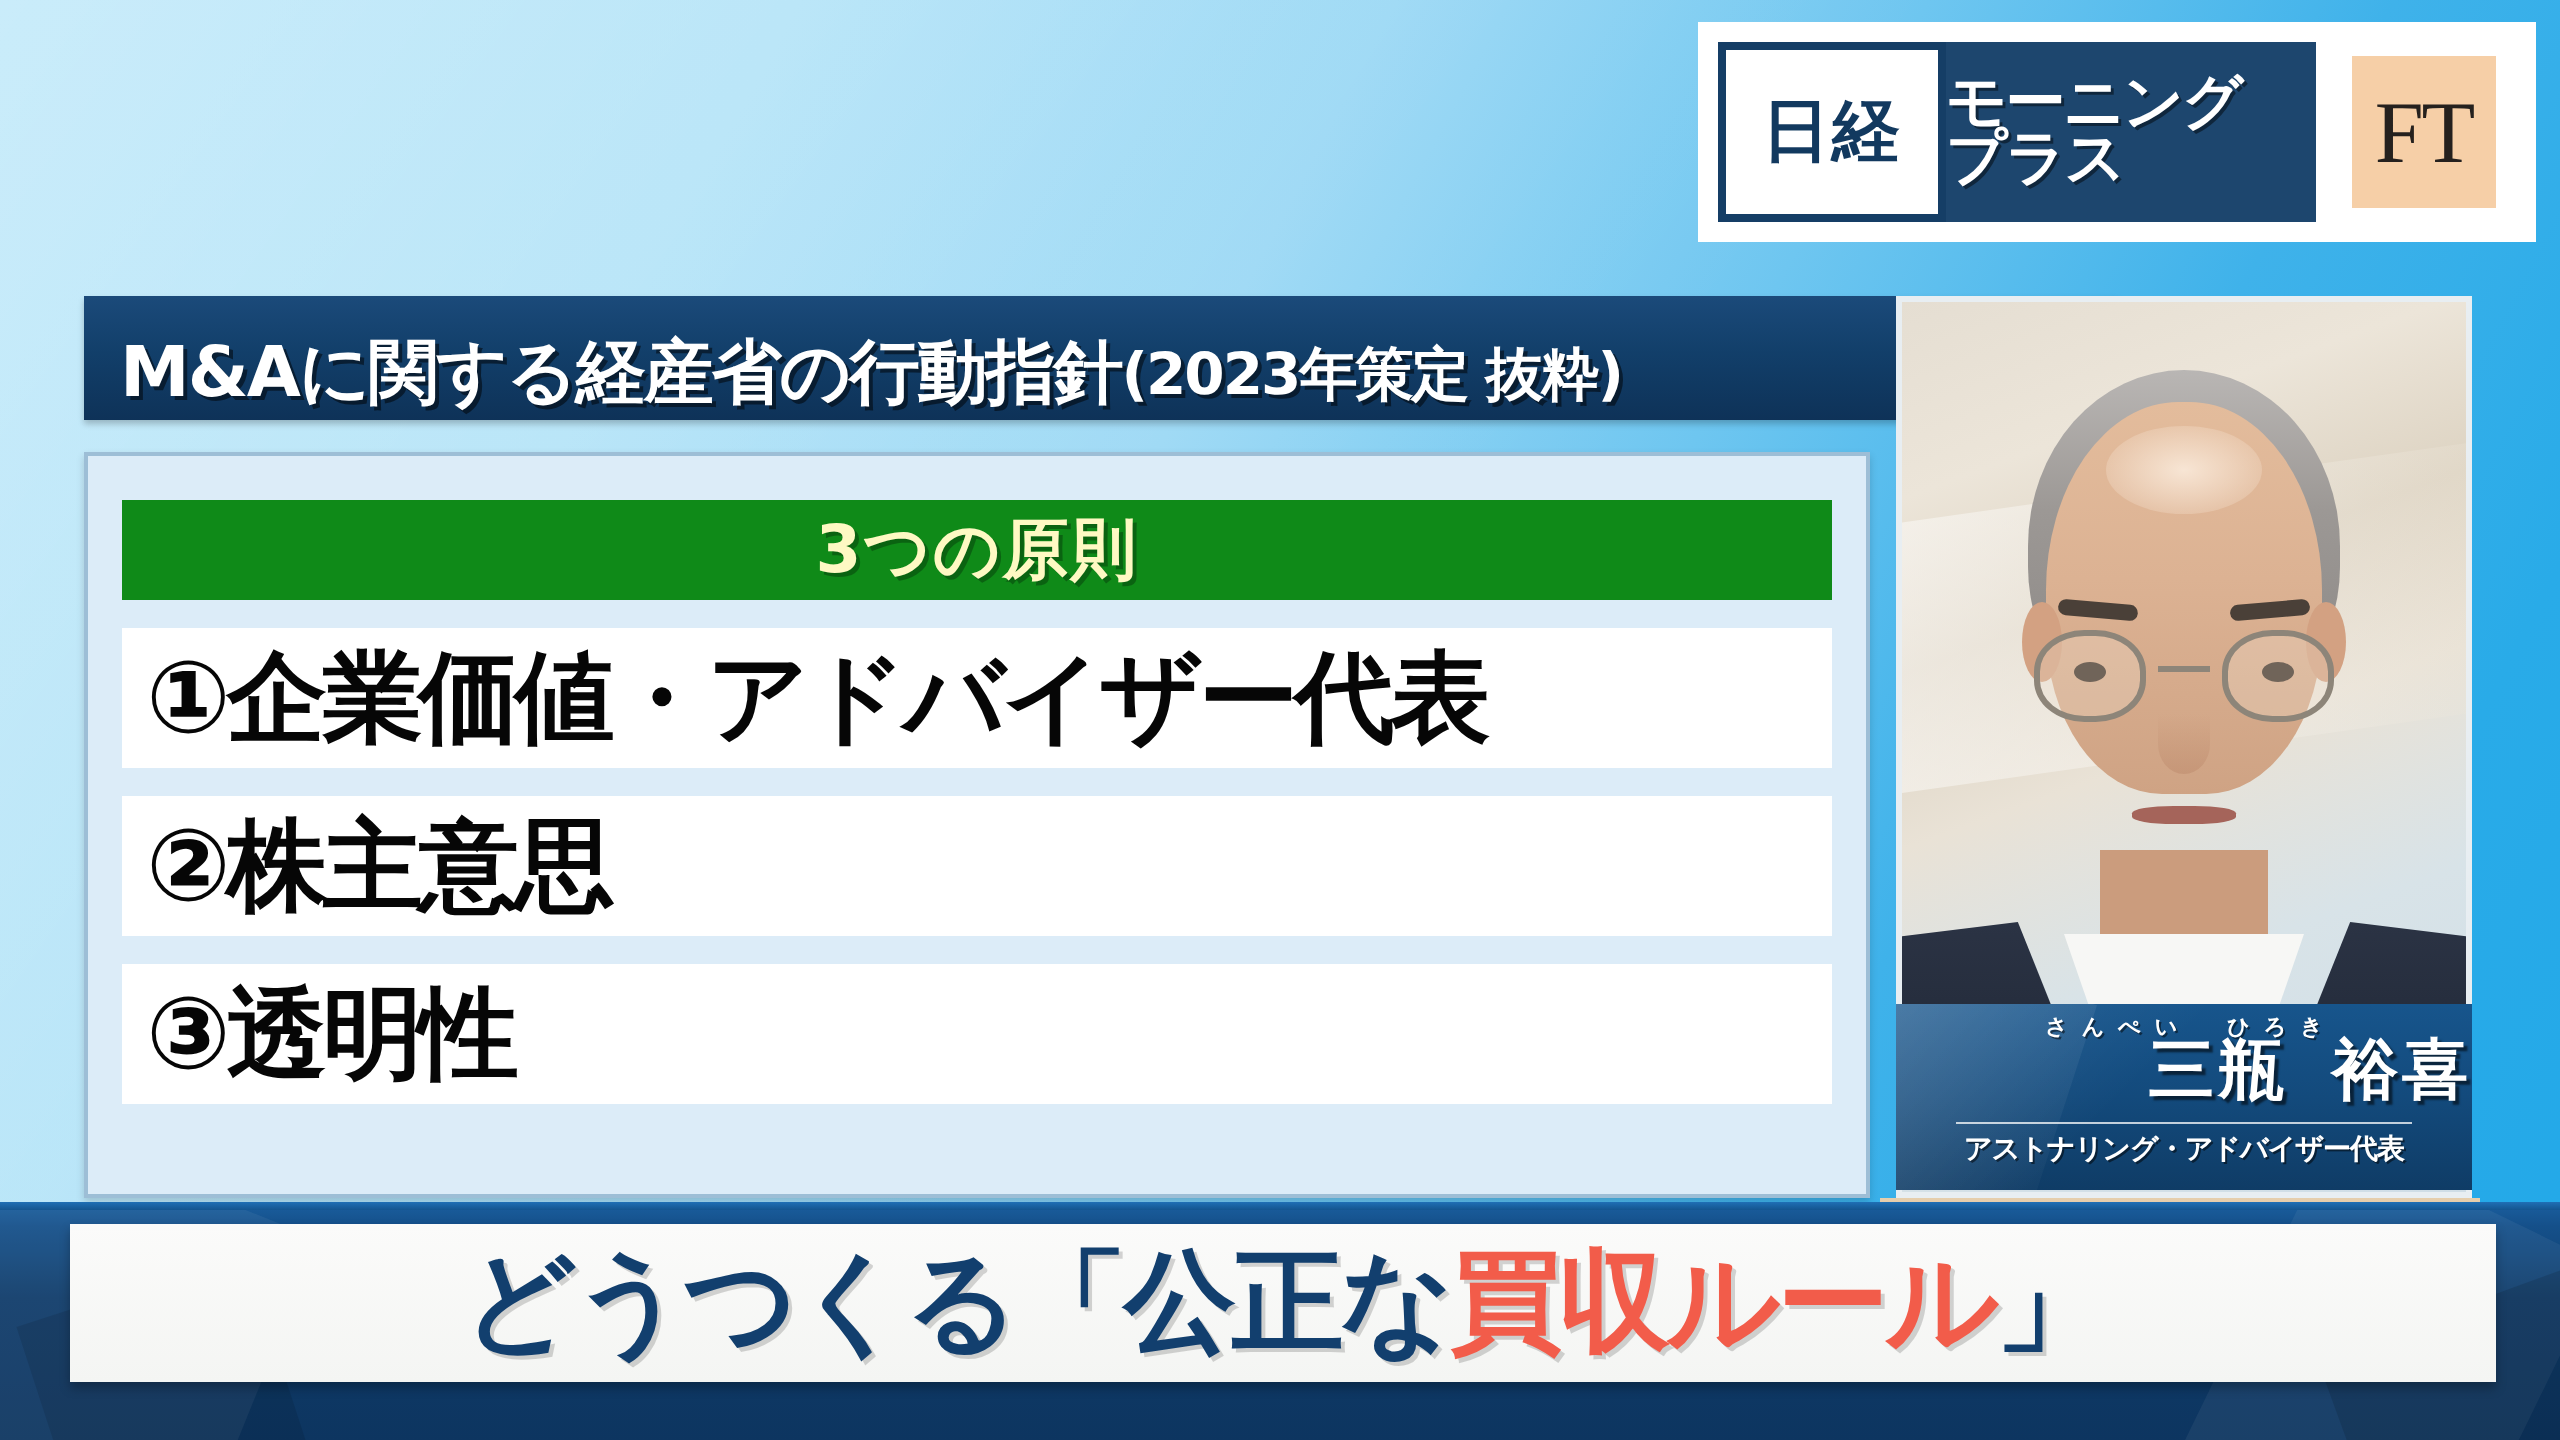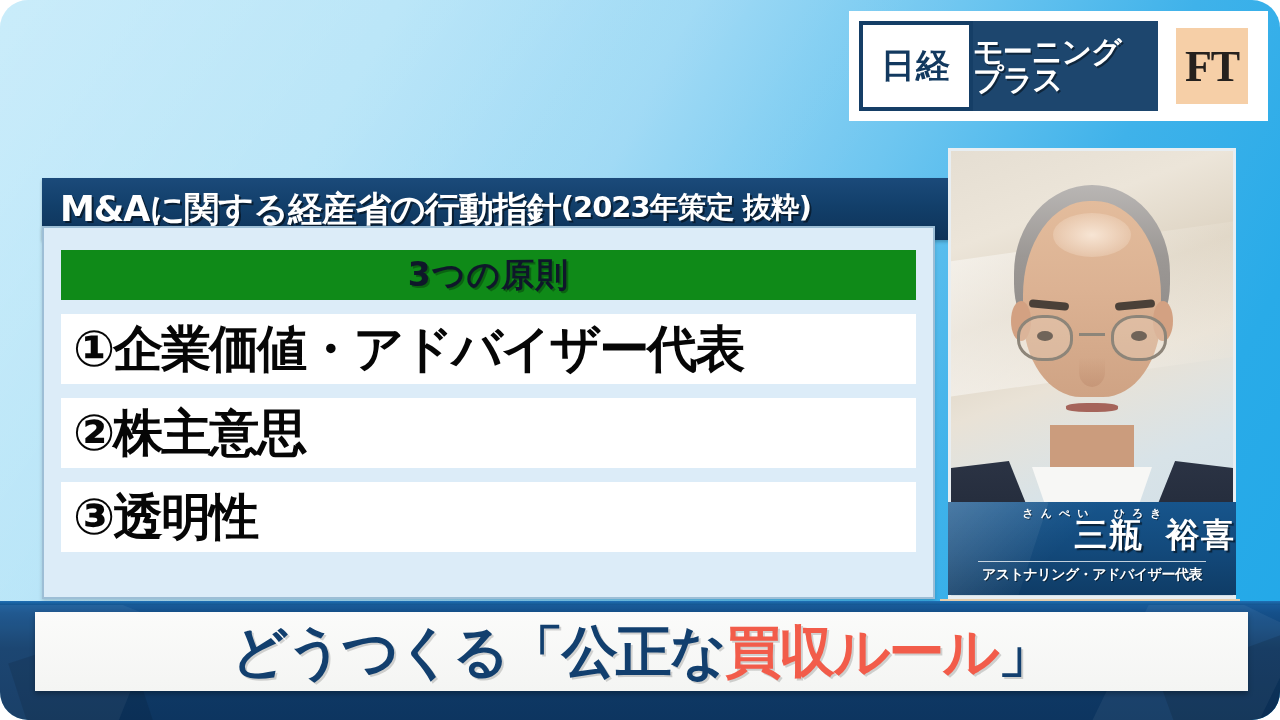--- a/index.html
+++ b/index.html
@@ -14,21 +14,20 @@
     background:
       linear-gradient(118deg,
         #b3e4f8 0%,
         #b0e2f7 24%,
         #9dd9f5 42%,
         #6ec6f0 58%,
         #3fb2ea 72%,
         #29abe8 86%,
         #22a8e8 100%);
     overflow:hidden;
-    border-radius:28px;
   }
 
   
   .bg-sheen {
     position:absolute; inset:0;
     background:linear-gradient(125deg, rgba(255,255,255,0.30) 0%, rgba(255,255,255,0.05) 35%, rgba(255,255,255,0) 55%);
     pointer-events:none;
   }
 
   
@@ -62,32 +61,31 @@
     color:#ffffff; font-weight:700; font-size:30px; letter-spacing:-1px;
     text-shadow:1.5px 1.5px 0 rgba(0,0,0,0.45);
   }
   .logo-ft {
     width:72px; height:76px; margin-left:18px;
     background:#f6cfa7;
     display:flex; align-items:center; justify-content:center;
   }
   .logo-ft span {
     font-family:"Liberation Serif","DejaVu Serif",serif;
-    font-size:44px; font-weight:700; color:#25211e; letter-spacing:-1px;
+    font-size:44px; font-weight:400; color:#25211e; letter-spacing:-1px;
   }
 
   
   .title-bar {
     position:absolute; left:42px; top:148px;
     width:1018px; height:62px;
     background:linear-gradient(180deg,#1b4a7a 0%,#123f6a 45%,#0e3258 100%);
-    display:flex; align-items:center;
+    display:flex; align-items:flex-end;
     padding-left:18px;
     box-shadow:0 2px 3px rgba(0,0,0,0.22);
-    margin-top:30px;
   }
   .title-main {
     font-family:"DejaVu Sans","Liberation Sans",sans-serif;
     color:#ffffff; font-weight:700; font-size:35px; letter-spacing:-1px;
     text-shadow:2px 2px 0 rgba(0,0,0,0.5);
     white-space:nowrap;
   }
   .title-sub {
     font-family:"DejaVu Sans","Liberation Sans",sans-serif;
     color:#ffffff; font-weight:700; font-size:29px; letter-spacing:-1px;
@@ -104,21 +102,21 @@
     box-shadow:0 2px 4px rgba(0,0,0,0.16);
     padding:22px 17px 18px 17px;
   }
   .panel-head {
     height:50px; background:#0f8a18;
     display:flex; align-items:center; justify-content:center;
     margin-bottom:14px;
   }
   .panel-head span {
     font-family:"DejaVu Sans","Liberation Sans",sans-serif;
-    color:#0f172a; font-weight:700; font-size:33px; letter-spacing:1px;
+    color:#fef9c3; font-weight:700; font-size:33px; letter-spacing:1px;
     text-shadow:2px 2px 0 rgba(0,0,0,0.28);
   }
   .principle {
     height:70px; background:#ffffff;
     display:flex; align-items:center;
     padding-left:12px;
     margin-bottom:14px;
   }
   .principle:last-child { margin-bottom:0; }
   .principle span {

